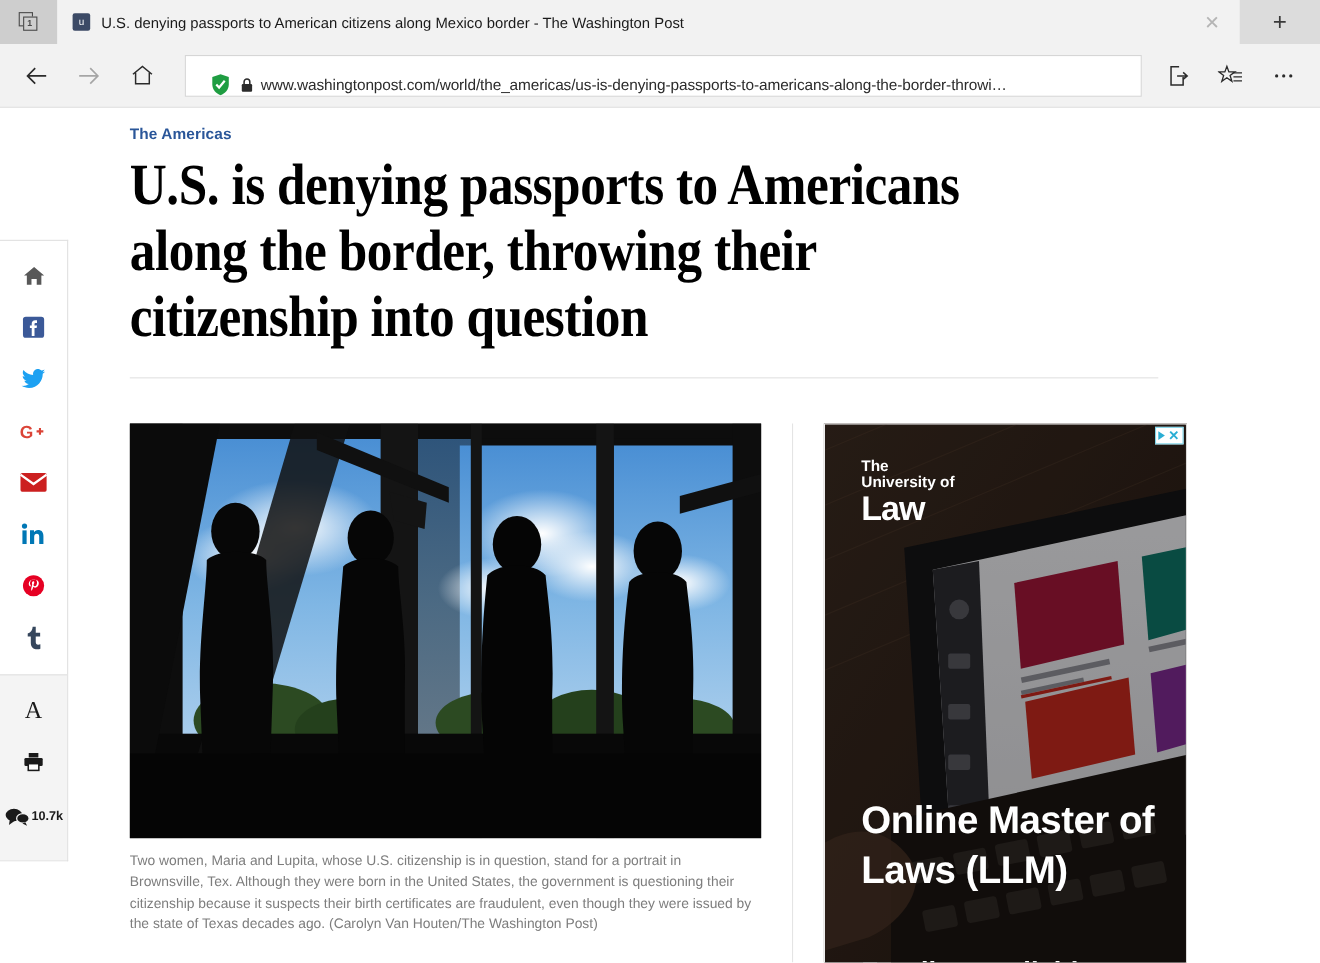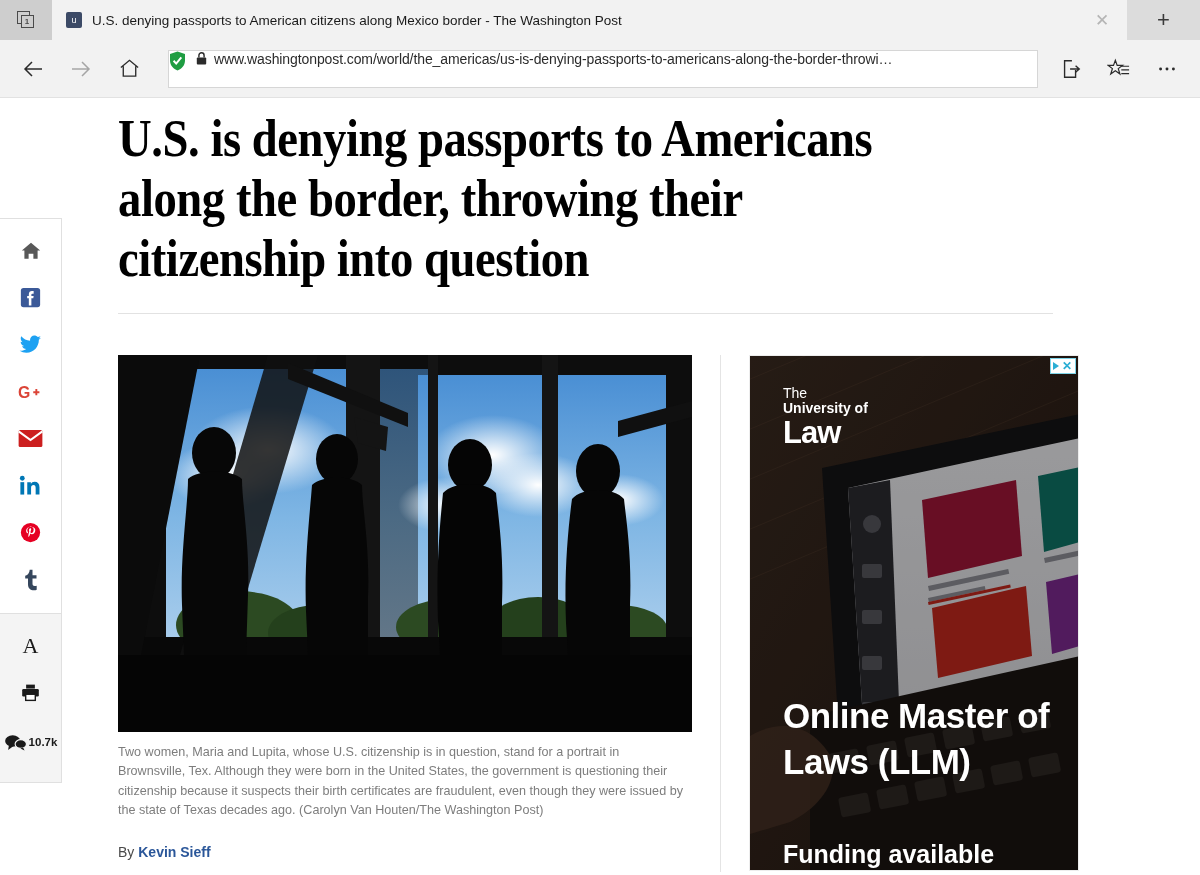--- a/index.html
+++ b/index.html
@@ -66,22 +66,22 @@
   .navbtn {
     width: 46px; height: 44px; flex: 0 0 auto;
     display: flex; align-items: center; justify-content: center;
   }
   .navbtn svg { display: block; }
   .navbtn.disabled svg { opacity: 0.38; }
 
   .urlbar {
     flex: 1 1 auto; height: 38px; background: #ffffff;
     border: 1px solid #d6d6d6;
-    display: flex; align-items: flex-start; gap: 10px;
-    padding: 0 0; margin: 0 8px 0 14px; max-width: 890px;
+    display: flex; align-items: flex-end; gap: 10px;
+    padding: 0 23px; margin: 0 8px 0 14px; max-width: 890px;
   }
   .shield {
     width: 17px; height: 20px; flex: 0 0 auto; position: relative;
   }
   .url-text {
     flex: 1 1 auto; font-size: 14px; color: #2b2b2b;
     white-space: nowrap; overflow: hidden; text-overflow: ellipsis;
     letter-spacing: -0.1px;
   }
   .lockwrap { display: inline-flex; align-items: center; gap: 7px; }
@@ -160,21 +160,21 @@
     display: flex; align-items: center; gap: 3px; padding: 1px 3px 1px 2px;
   }
   .adchoice-tri {
     width: 0; height: 0; border-left: 6px solid #2aaed4;
     border-top: 4px solid transparent; border-bottom: 4px solid transparent;
   }
   .adchoice-x { color: #2aaed4; font-size: 12px; line-height: 1; font-weight: bold; }
   .ad-logo {
     position: absolute; left: 33px; top: 30px; color: #ffffff; z-index: 5;
   }
-  .ad-logo .l1 { font-size: 14px; font-weight: normal; line-height: 1.1; }
+  .ad-logo .l1 { font-size: 14px; font-weight: bold; line-height: 1.1; }
   .ad-logo .l2 { font-size: 14px; font-weight: bold; line-height: 1.1; }
   .ad-logo .l3 { font-size: 31px; font-weight: bold; line-height: 1.0; margin-top: 1px; letter-spacing: -1px; }
   .ad-headline {
     position: absolute; left: 33px; top: 337px; z-index: 5;
     color: #ffffff; font-size: 35px; font-weight: bold; line-height: 1.33;
     letter-spacing: -0.5px;
   }
   .ad-sub {
     position: absolute; left: 33px; top: 484px; z-index: 5;
     color: #ffffff; font-size: 25px; font-weight: bold;
@@ -335,20 +335,21 @@
             <path d="M5 12 L4.2 17 L9.5 13" fill="#1a1a1a"></path>
             <ellipse cx="17.6" cy="10.6" rx="6" ry="4.6" fill="#1a1a1a" stroke="#f4f4f4" stroke-width="1.2"></ellipse>
             <path d="M20 14.2 L21.6 17.6 L17.2 15.4" fill="#1a1a1a"></path>
           </svg>
           <span class="count-label">10.7k</span>
         </div>
       </div>
     </div>
 
     <div class="article">
+      <div class="kicker">The Americas</div>
       <h1 class="headline">U.S. is denying passports to Americans along the border, throwing their citizenship into question</h1>
       <div class="hr"></div>
 
       <div class="columns">
 
         <div class="col-main">
           <div class="photo">
             <svg width="574" height="377" viewBox="0 0 574 377" preserveAspectRatio="none">
               <defs>
                 <linearGradient id="sky" x1="0" y1="0" x2="0" y2="1">

